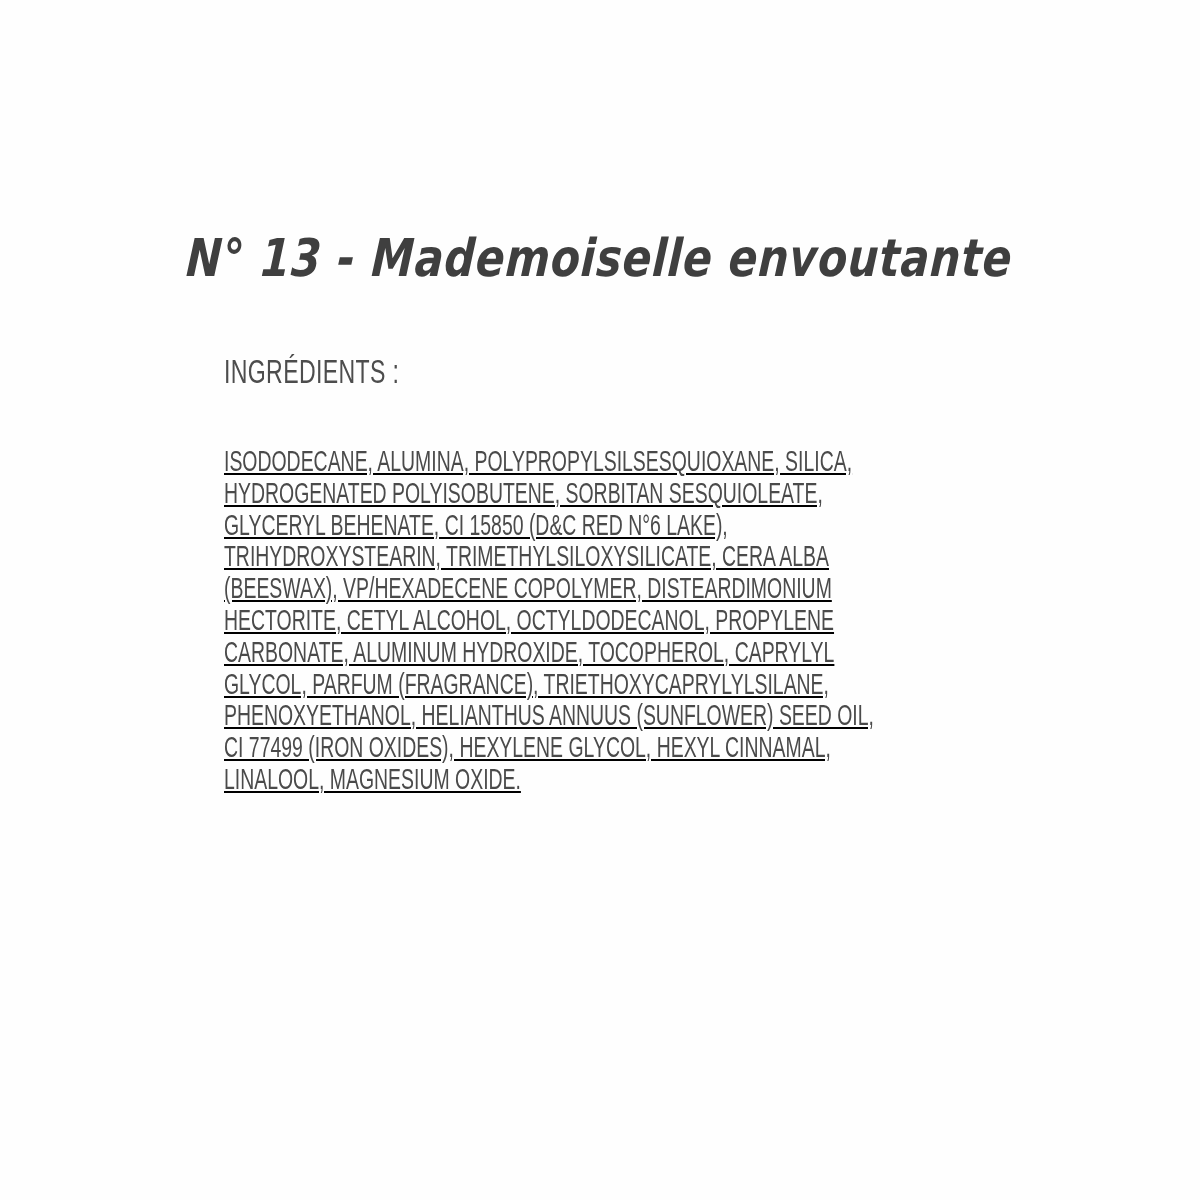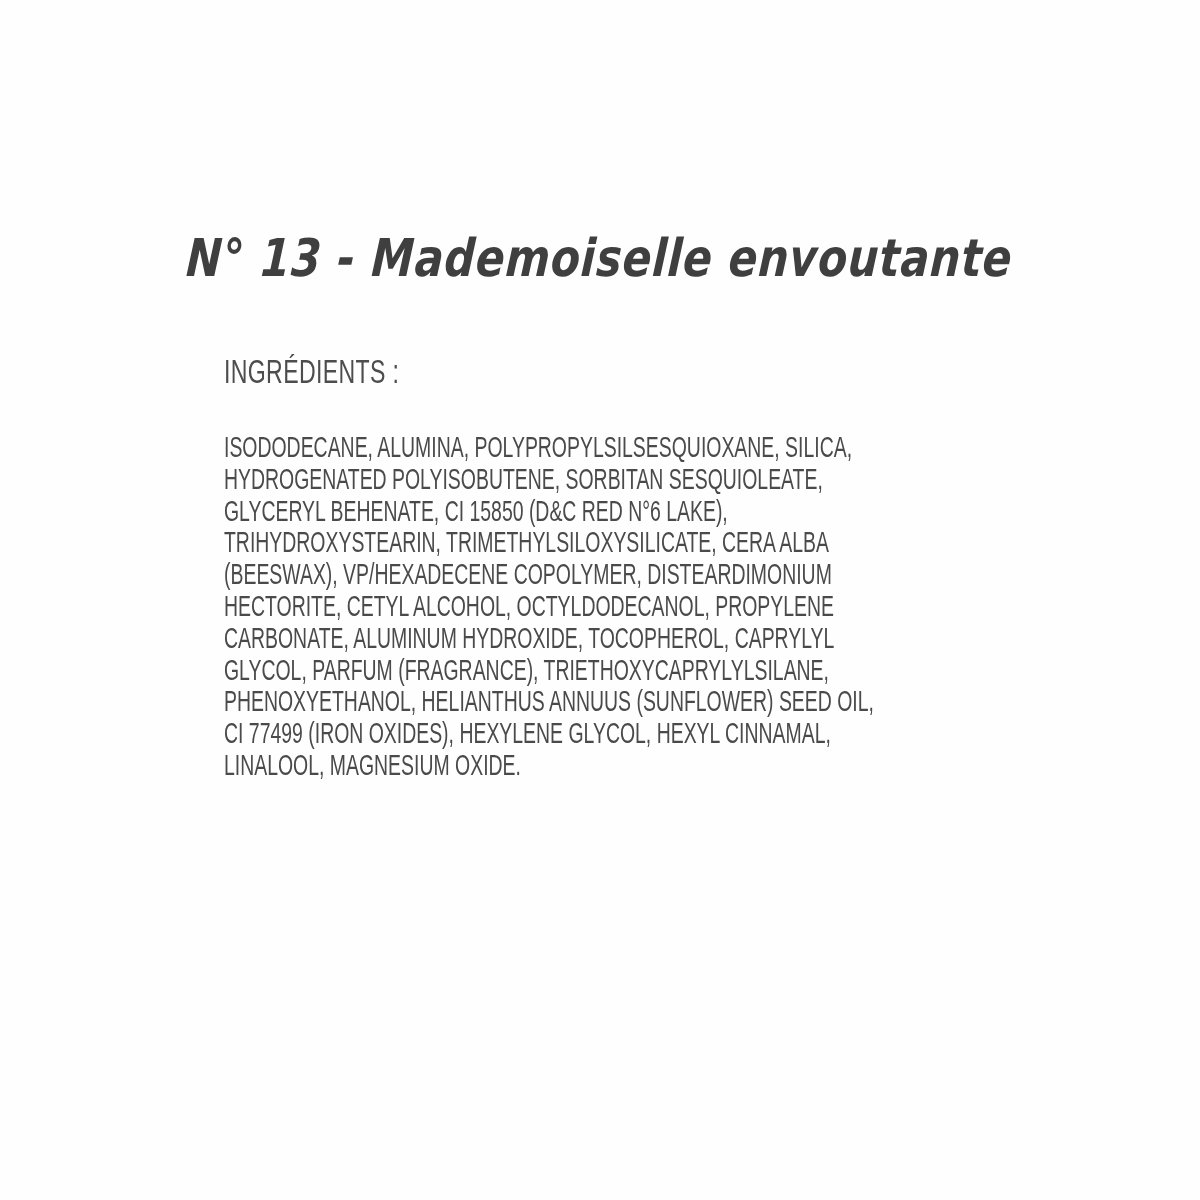--- a/index.html
+++ b/index.html
@@ -43,23 +43,24 @@
     font-size: 34px;
     font-weight: 400;
     color: #4d4d4d;
     white-space: nowrap;
     transform: scaleX(0.68);
     transform-origin: 0 50%;
     letter-spacing: 0.5px;
   }
   .ingredients-list {
     position: absolute;
-    top: 432px;
+    top: 446px;
     left: 224px;
     width: 740px;
+    text-decoration: underline;
   }
   .ingredients-line {
     font-size: 29px;
     line-height: 31.8px;
     color: #4a4a4a;
     white-space: nowrap;
     transform: scaleX(0.67);
     transform-origin: 0 50%;
     letter-spacing: 0px;
   }

